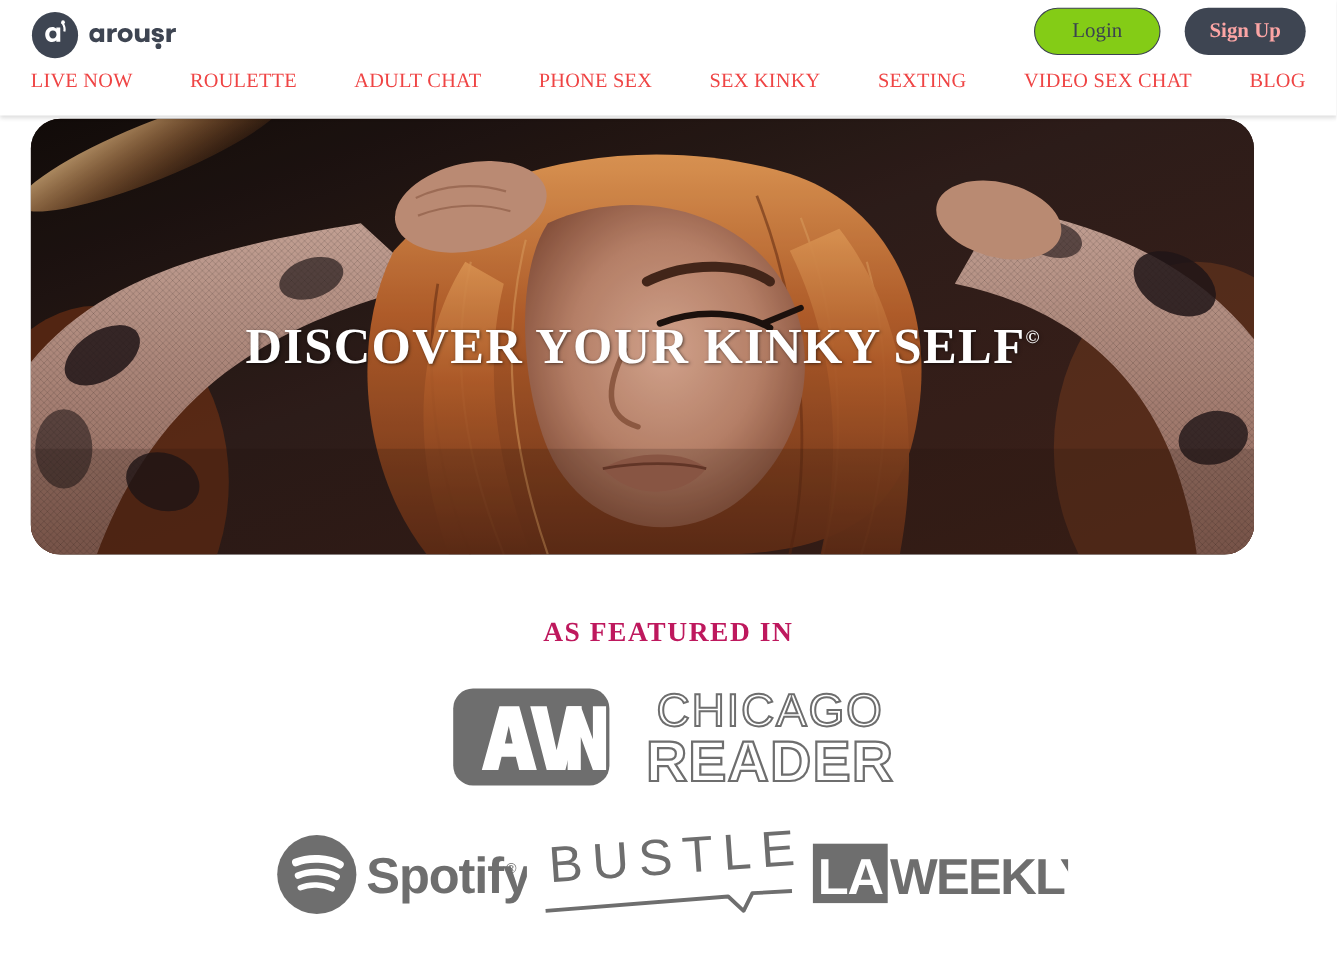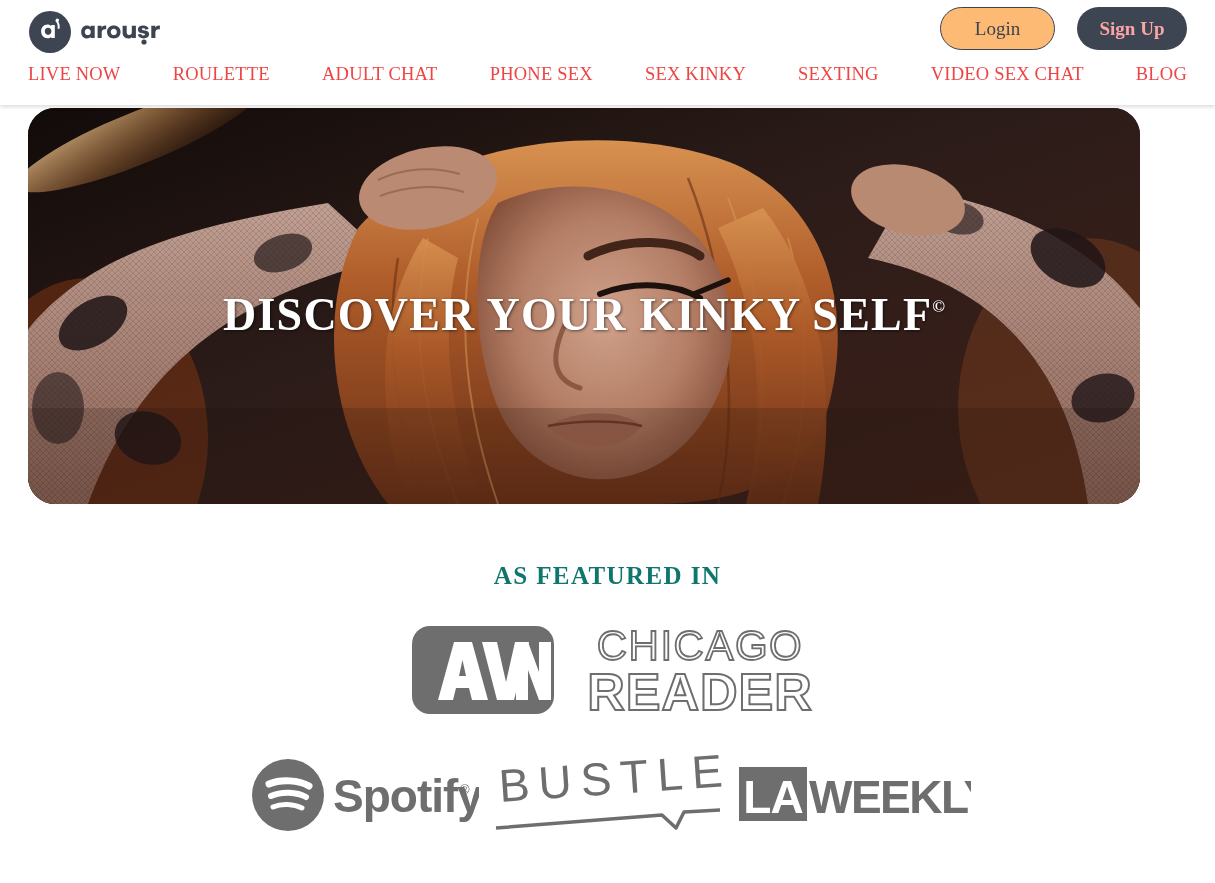--- a/index.html
+++ b/index.html
@@ -30,21 +30,21 @@
 
   .auth-group {
     position: absolute;
     right: 28px; top: 7px;
     display: flex; align-items: center; gap: 22px;
   }
   .btn-login {
     width: 115px; height: 43px;
     border: 1.3px solid #3b4250;
     border-radius: 22px;
-    background: #fdba74;
+    background: #84cc16;
     color: #3b4250;
     font-family: "Liberation Serif", serif;
     font-size: 19px;
     cursor: pointer;
     display: flex; align-items: center; justify-content: center;
   }
   .btn-signup {
     width: 110px; height: 43px;
     border: none;
     border-radius: 22px;
@@ -130,21 +130,21 @@
   
   .featured {
     width: 1215px;
     padding-top: 58px;
     text-align: center;
   }
   .featured-title {
     font-family: "Liberation Serif", serif;
     font-size: 25px;
     font-weight: bold;
-    color: #0f766e;
+    color: #be185d;
     letter-spacing: 1.4px;
   }
   .logo-row {
     display: flex;
     align-items: center;
     justify-content: center;
   }
   .logo-row-1 { margin-top: 26px; gap: 0; }
   .logo-row-2 { margin-top: 28px; gap: 0; }
   .press-logo {

